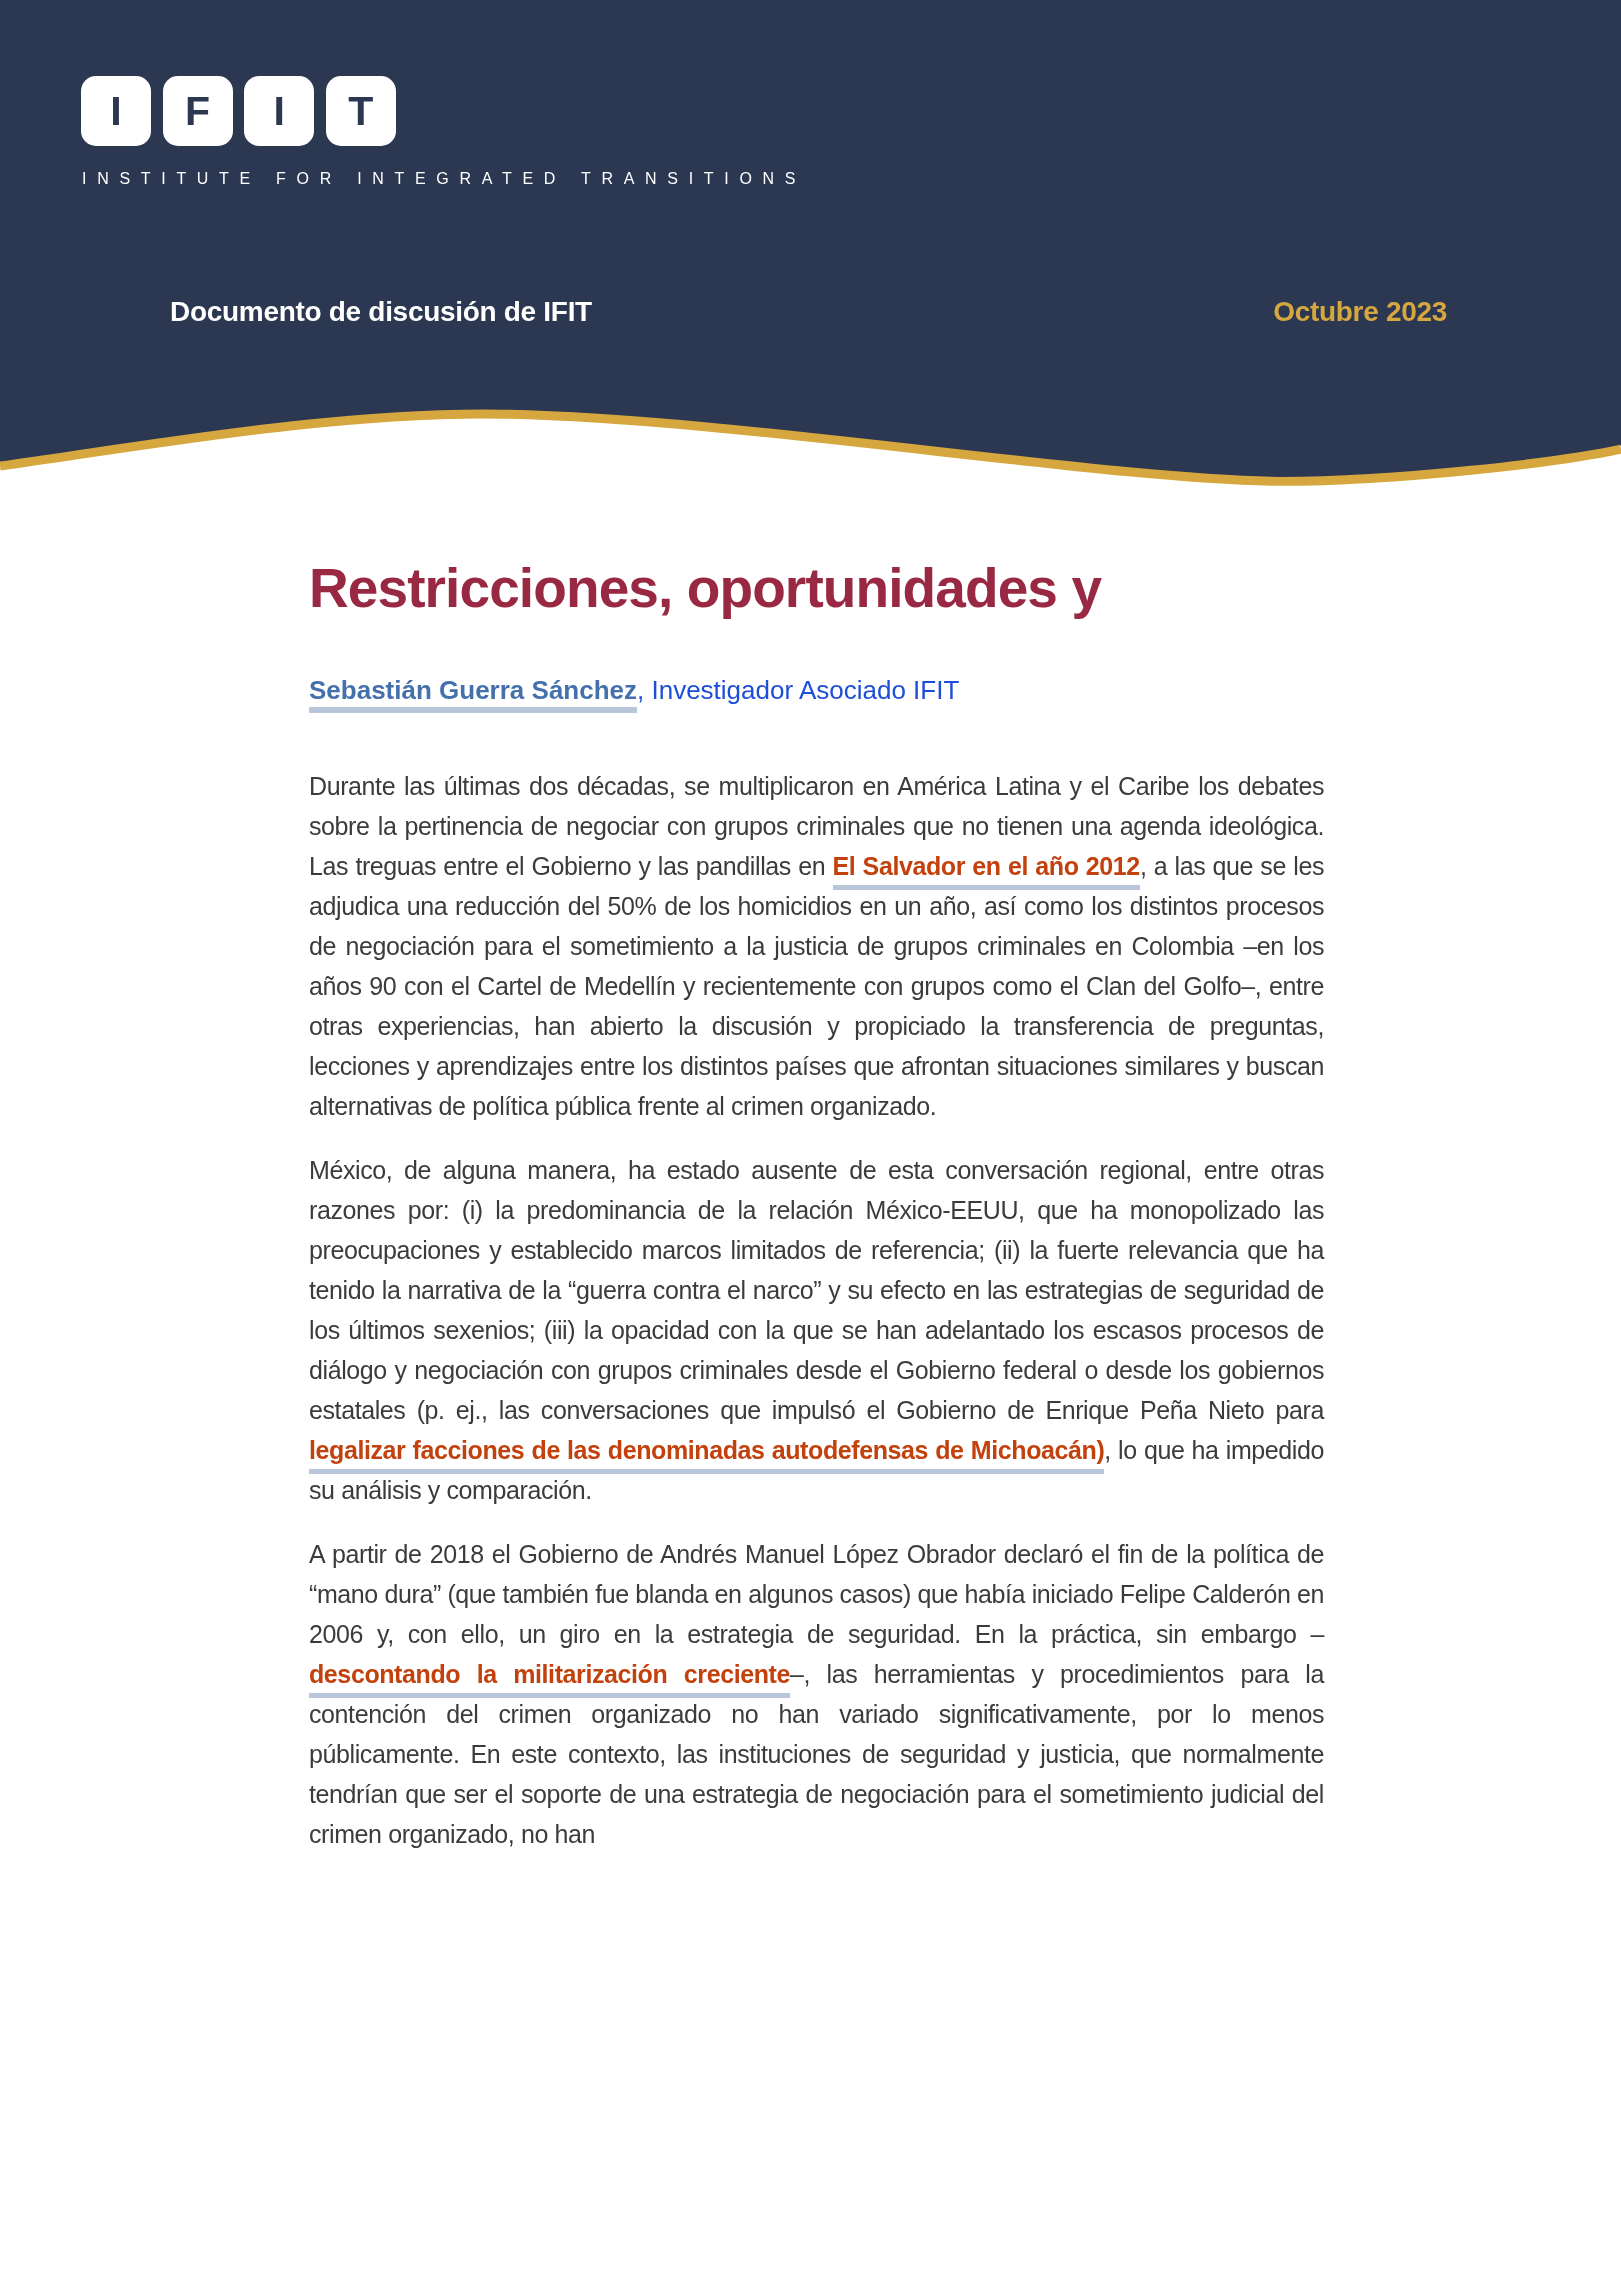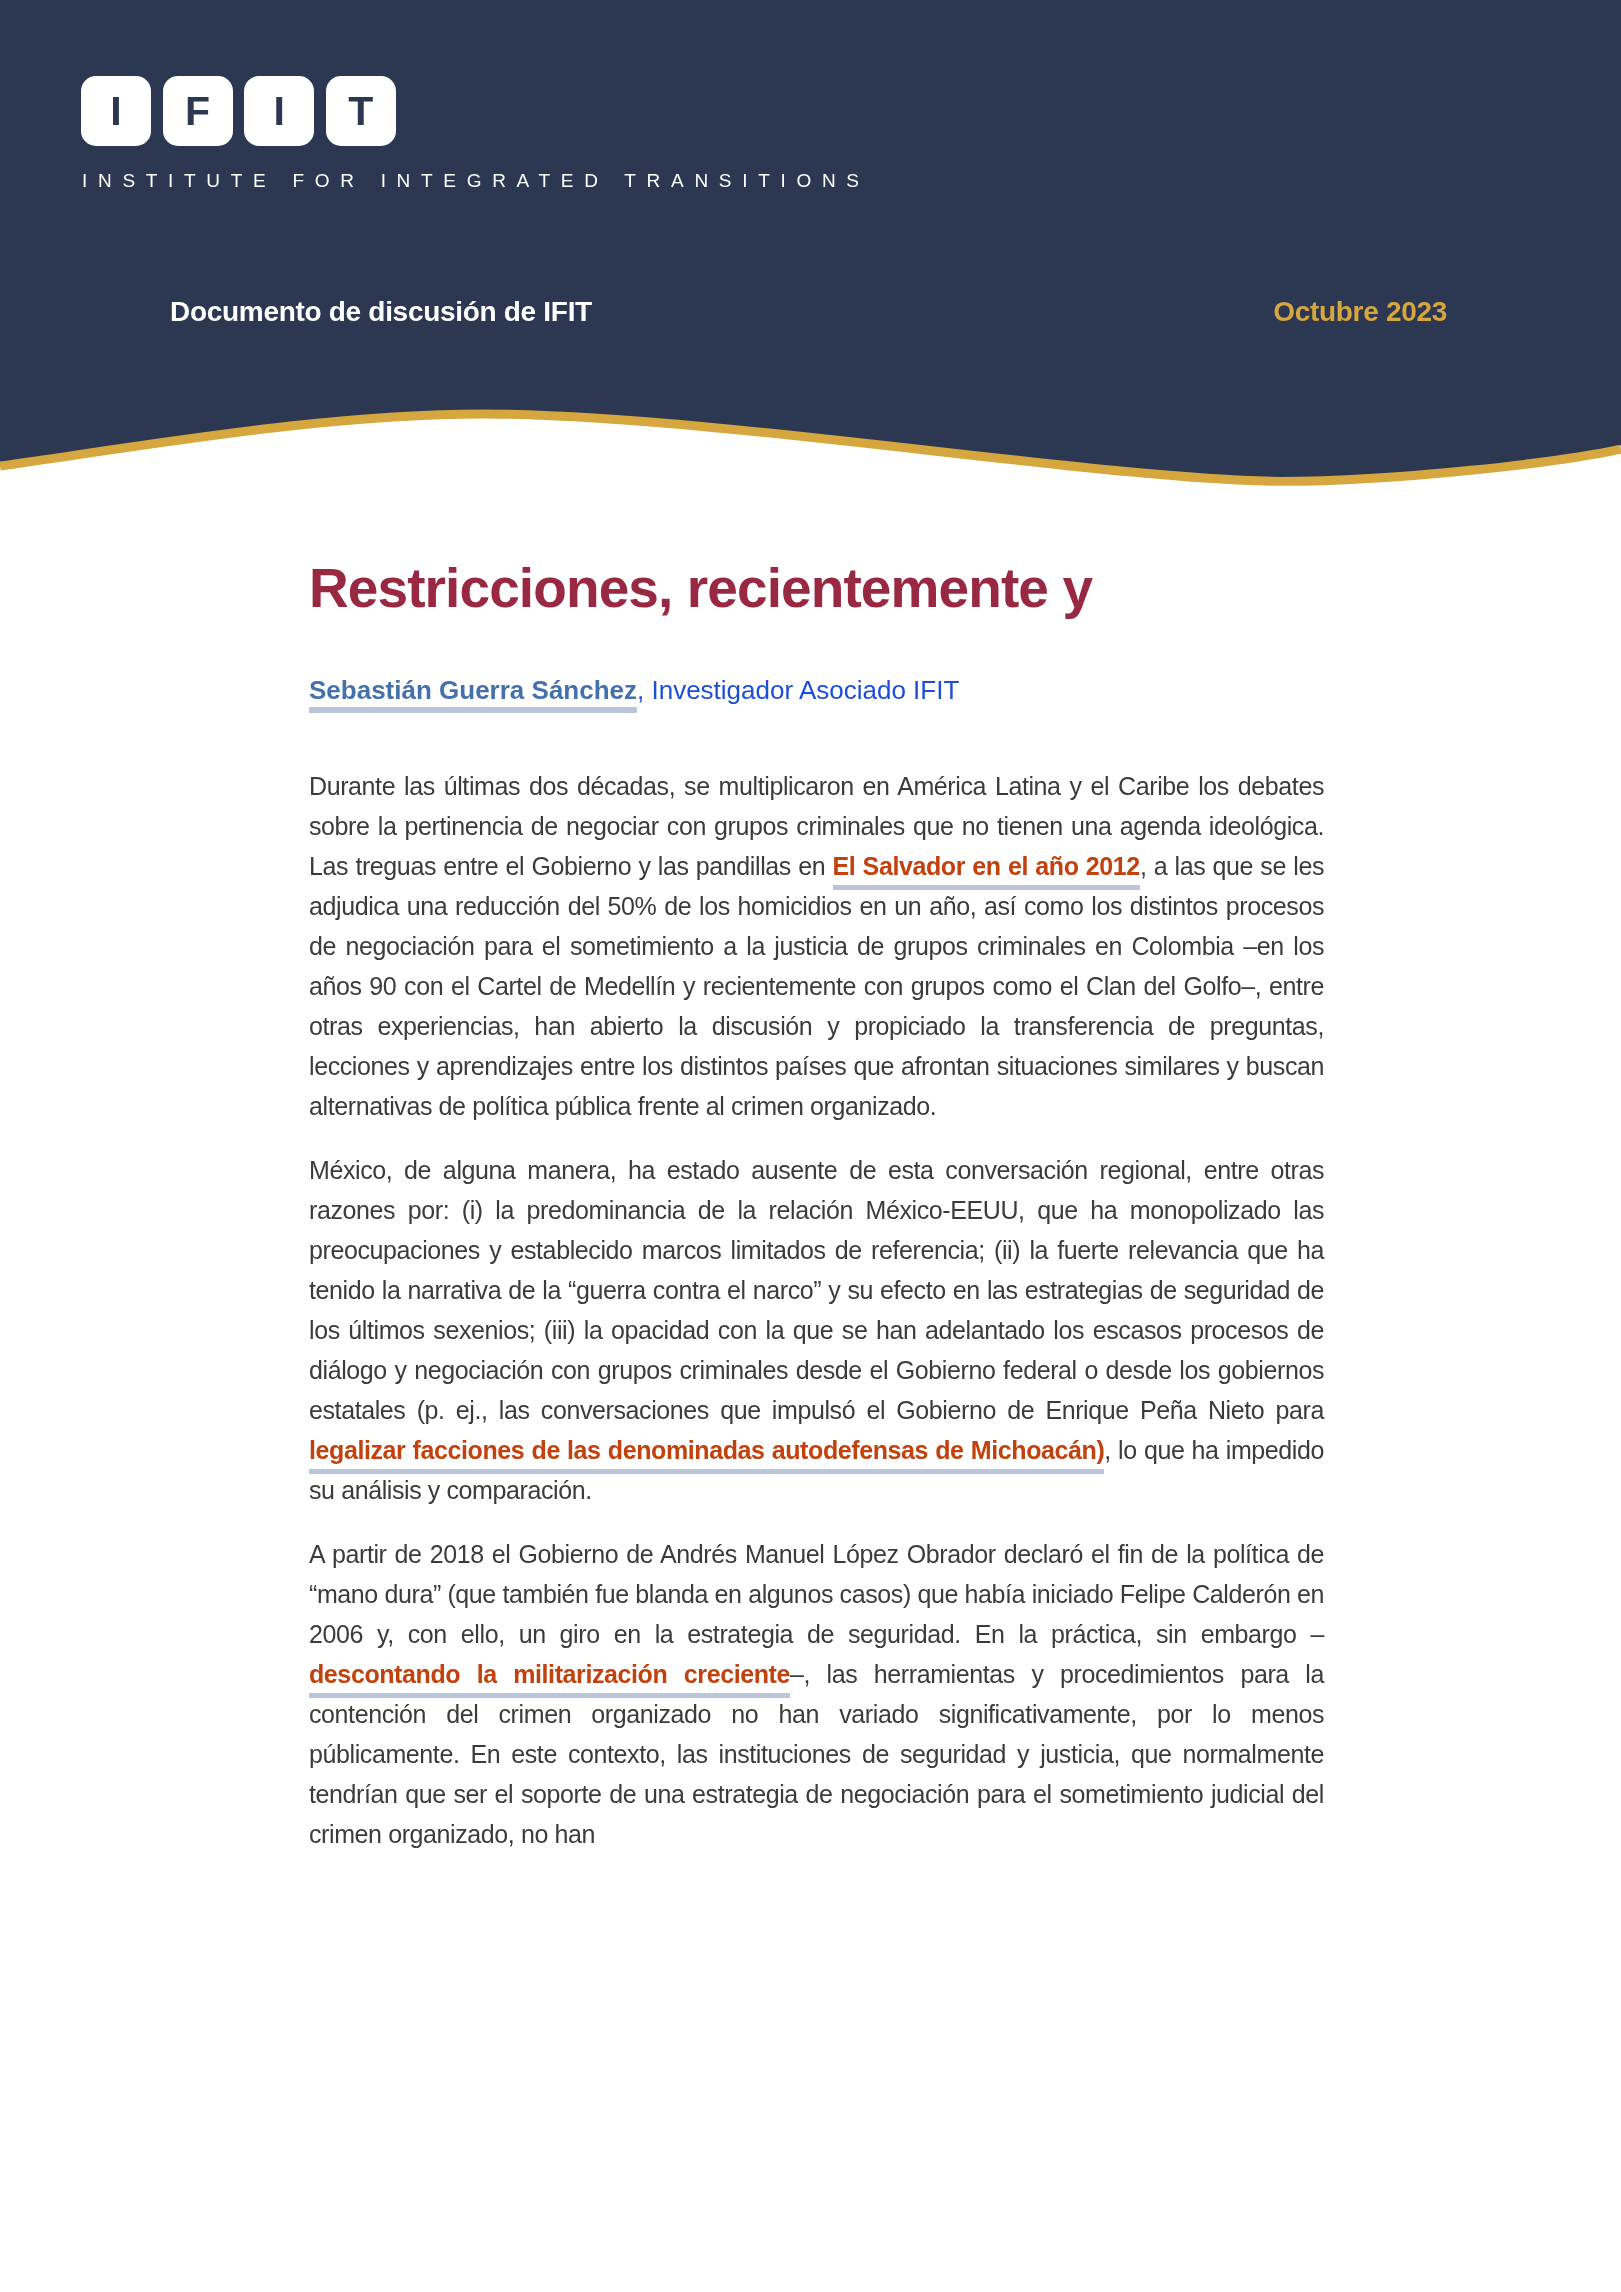--- a/index.html
+++ b/index.html
@@ -15,21 +15,21 @@
 
   .logo-row { position:absolute; left:81px; top:76px; display:flex; gap:11.6px; }
   .logo-tile {
     width:70px; height:70px; background:#ffffff; border-radius:15px;
     display:flex; align-items:center; justify-content:center;
   }
   .logo-letter { color:#2c3852; font-weight:bold; font-size:41px; line-height:1; }
 
   .org-name {
     position:absolute; left:82px; top:170px;
-    color:#ffffff; font-size:19px; letter-spacing:10.7px; font-weight:normal;
+    color:#ffffff; font-size:16px; letter-spacing:10.7px; font-weight:normal;
     white-space:nowrap;
   }
 
   .band {
     position:absolute; left:170px; right:174px; top:296px;
     display:flex; justify-content:space-between; align-items:baseline;
   }
   .doc-type { color:#ffffff; font-size:28px; font-weight:bold; letter-spacing:-0.3px; }
   .doc-date { color:#d6a73e; font-size:28px; font-weight:bold; letter-spacing:-0.3px; }
 
@@ -90,21 +90,21 @@
     <div class="org-name">INSTITUTE FOR INTEGRATED TRANSITIONS</div>
 
     <div class="band">
       <span class="doc-type">Documento de discusión de IFIT</span>
       <span class="doc-date">Octubre 2023</span>
     </div>
   </header>
 
   <main class="content">
     <h1 class="title">
-        <span class="title-line">Restricciones, recientemente y</span>
+        <span class="title-line">Restricciones, oportunidades y</span>
       </h1>
 
     <p class="byline">
       <a class="author-link" href="#">Sebastián Guerra Sánchez</a><span class="byline-rest">, Investigador Asociado IFIT</span>
     </p>
 
     <div class="paragraphs">
         <p><span>Durante las últimas dos décadas, se multiplicaron en América Latina y el Caribe los debates sobre la pertinencia de negociar con grupos criminales que no tienen una agenda ideológica. Las treguas entre el Gobierno y las pandillas en </span><a class="inline-link" href="#">El Salvador en el año 2012</a><span>, a las que se les adjudica una reducción del 50% de los homicidios en un año, así como los distintos procesos de negociación para el sometimiento a la justicia de grupos criminales en Colombia –en los años 90 con el Cartel de Medellín y recientemente con grupos como el Clan del Golfo–, entre otras experiencias, han abierto la discusión y propiciado la transferencia de preguntas, lecciones y aprendizajes entre los distintos países que afrontan situaciones similares y buscan alternativas de política pública frente al crimen organizado.</span></p>
         <p><span>México, de alguna manera, ha estado ausente de esta conversación regional, entre otras razones por: (i) la predominancia de la relación México-EEUU, que ha monopolizado las preocupaciones y establecido marcos limitados de referencia; (ii) la fuerte relevancia que ha tenido la narrativa de la “guerra contra el narco” y su efecto en las estrategias de seguridad de los últimos sexenios; (iii) la opacidad con la que se han adelantado los escasos procesos de diálogo y negociación con grupos criminales desde el Gobierno federal o desde los gobiernos estatales (p. ej., las conversaciones que impulsó el Gobierno de Enrique Peña Nieto para </span><a class="inline-link" href="#">legalizar facciones de las denominadas autodefensas de Michoacán)</a><span>, lo que ha impedido su análisis y comparación.</span></p>
         <p><span>A partir de 2018 el Gobierno de Andrés Manuel López Obrador declaró el fin de la política de “mano dura” (que también fue blanda en algunos casos) que había iniciado Felipe Calderón en 2006 y, con ello, un giro en la estrategia de seguridad. En la práctica, sin embargo –</span><a class="inline-link" href="#">descontando la militarización creciente</a><span>–, las herramientas y procedimientos para la contención del crimen organizado no han variado significativamente, por lo menos públicamente. En este contexto, las instituciones de seguridad y justicia, que normalmente tendrían que ser el soporte de una estrategia de negociación para el sometimiento judicial del crimen organizado, no han</span></p>

